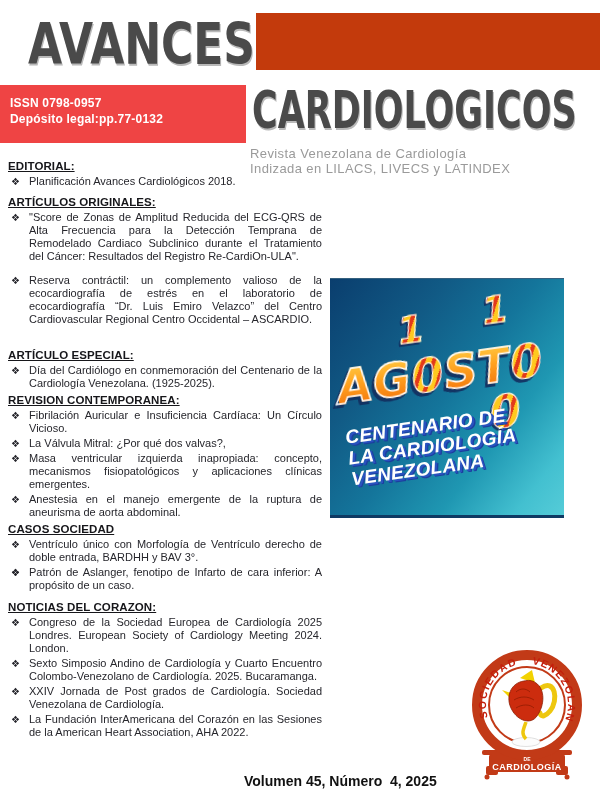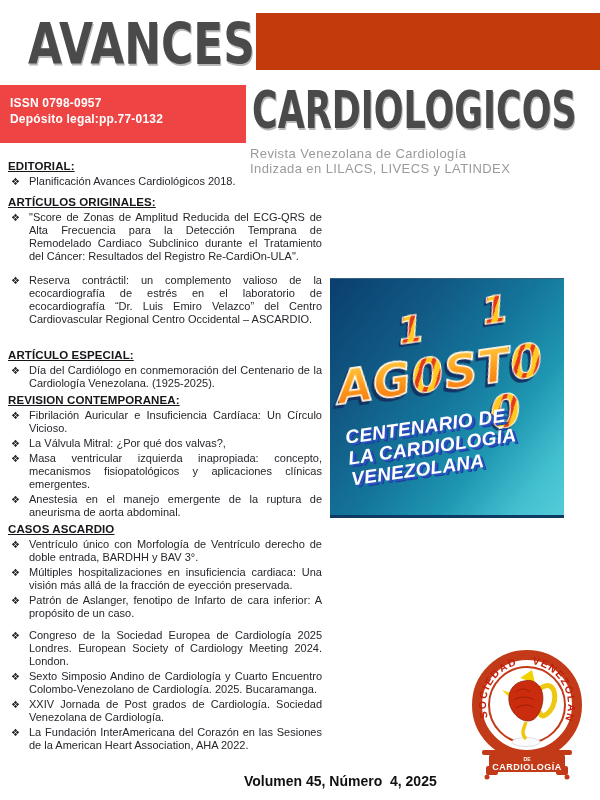--- a/index.html
+++ b/index.html
@@ -138,29 +138,30 @@
       <div class="sec-h">REVISION CONTEMPORANEA:</div>
       <ul class="items">
         <li class="item"><span class="blt">❖</span><span>Fibrilación Auricular e Insuficiencia Cardíaca: Un Círculo Vicioso.</span></li>
         <li class="item"><span class="blt">❖</span><span>La Válvula Mitral: ¿Por qué dos valvas?,</span></li>
         <li class="item"><span class="blt">❖</span><span>Masa ventricular izquierda inapropiada: concepto, mecanismos fisiopatológicos y aplicaciones clínicas emergentes.</span></li>
         <li class="item"><span class="blt">❖</span><span>Anestesia en el manejo emergente de la ruptura de aneurisma de aorta abdominal.</span></li>
       </ul>
     </div>
 
     <div class="sec sec-casos">
-      <div class="sec-h">CASOS ASCARDIO</div>
+      <div class="sec-h">CASOS SOCIEDAD</div>
       <ul class="items">
         <li class="item"><span class="blt">❖</span><span>Ventrículo único con Morfología de Ventrículo derecho de doble entrada, BARDHH y BAV 3°.</span></li>
-        <li class="item"><span class="blt">❖</span><span>Múltiples hospitalizaciones en insuficiencia cardiaca: Una visión más allá de la fracción de eyección preservada.</span></li>
+        <li class="item"><span class="blt">❖</span></li>
         <li class="item"><span class="blt">❖</span><span>Patrón de Aslanger, fenotipo de Infarto de cara inferior: A propósito de un caso.</span></li>
       </ul>
     </div>
 
     <div class="sec sec-noticias">
+      <div class="sec-h">NOTICIAS DEL CORAZON:</div>
       <ul class="items">
         <li class="item"><span class="blt">❖</span><span>Congreso de la Sociedad Europea de Cardiología 2025 Londres. European Society of Cardiology Meeting 2024. London.</span></li>
         <li class="item"><span class="blt">❖</span><span>Sexto Simposio Andino de Cardiología y Cuarto Encuentro Colombo-Venezolano de Cardiología. 2025. Bucaramanga.</span></li>
         <li class="item"><span class="blt">❖</span><span>XXIV Jornada de Post grados  de Cardiología. Sociedad Venezolana de Cardiología.</span></li>
         <li class="item"><span class="blt">❖</span><span>La Fundación InterAmericana del Corazón en las Sesiones de la American Heart Association, AHA 2022.</span></li>
       </ul>
     </div>
   </div>
 
   <div class="poster">

